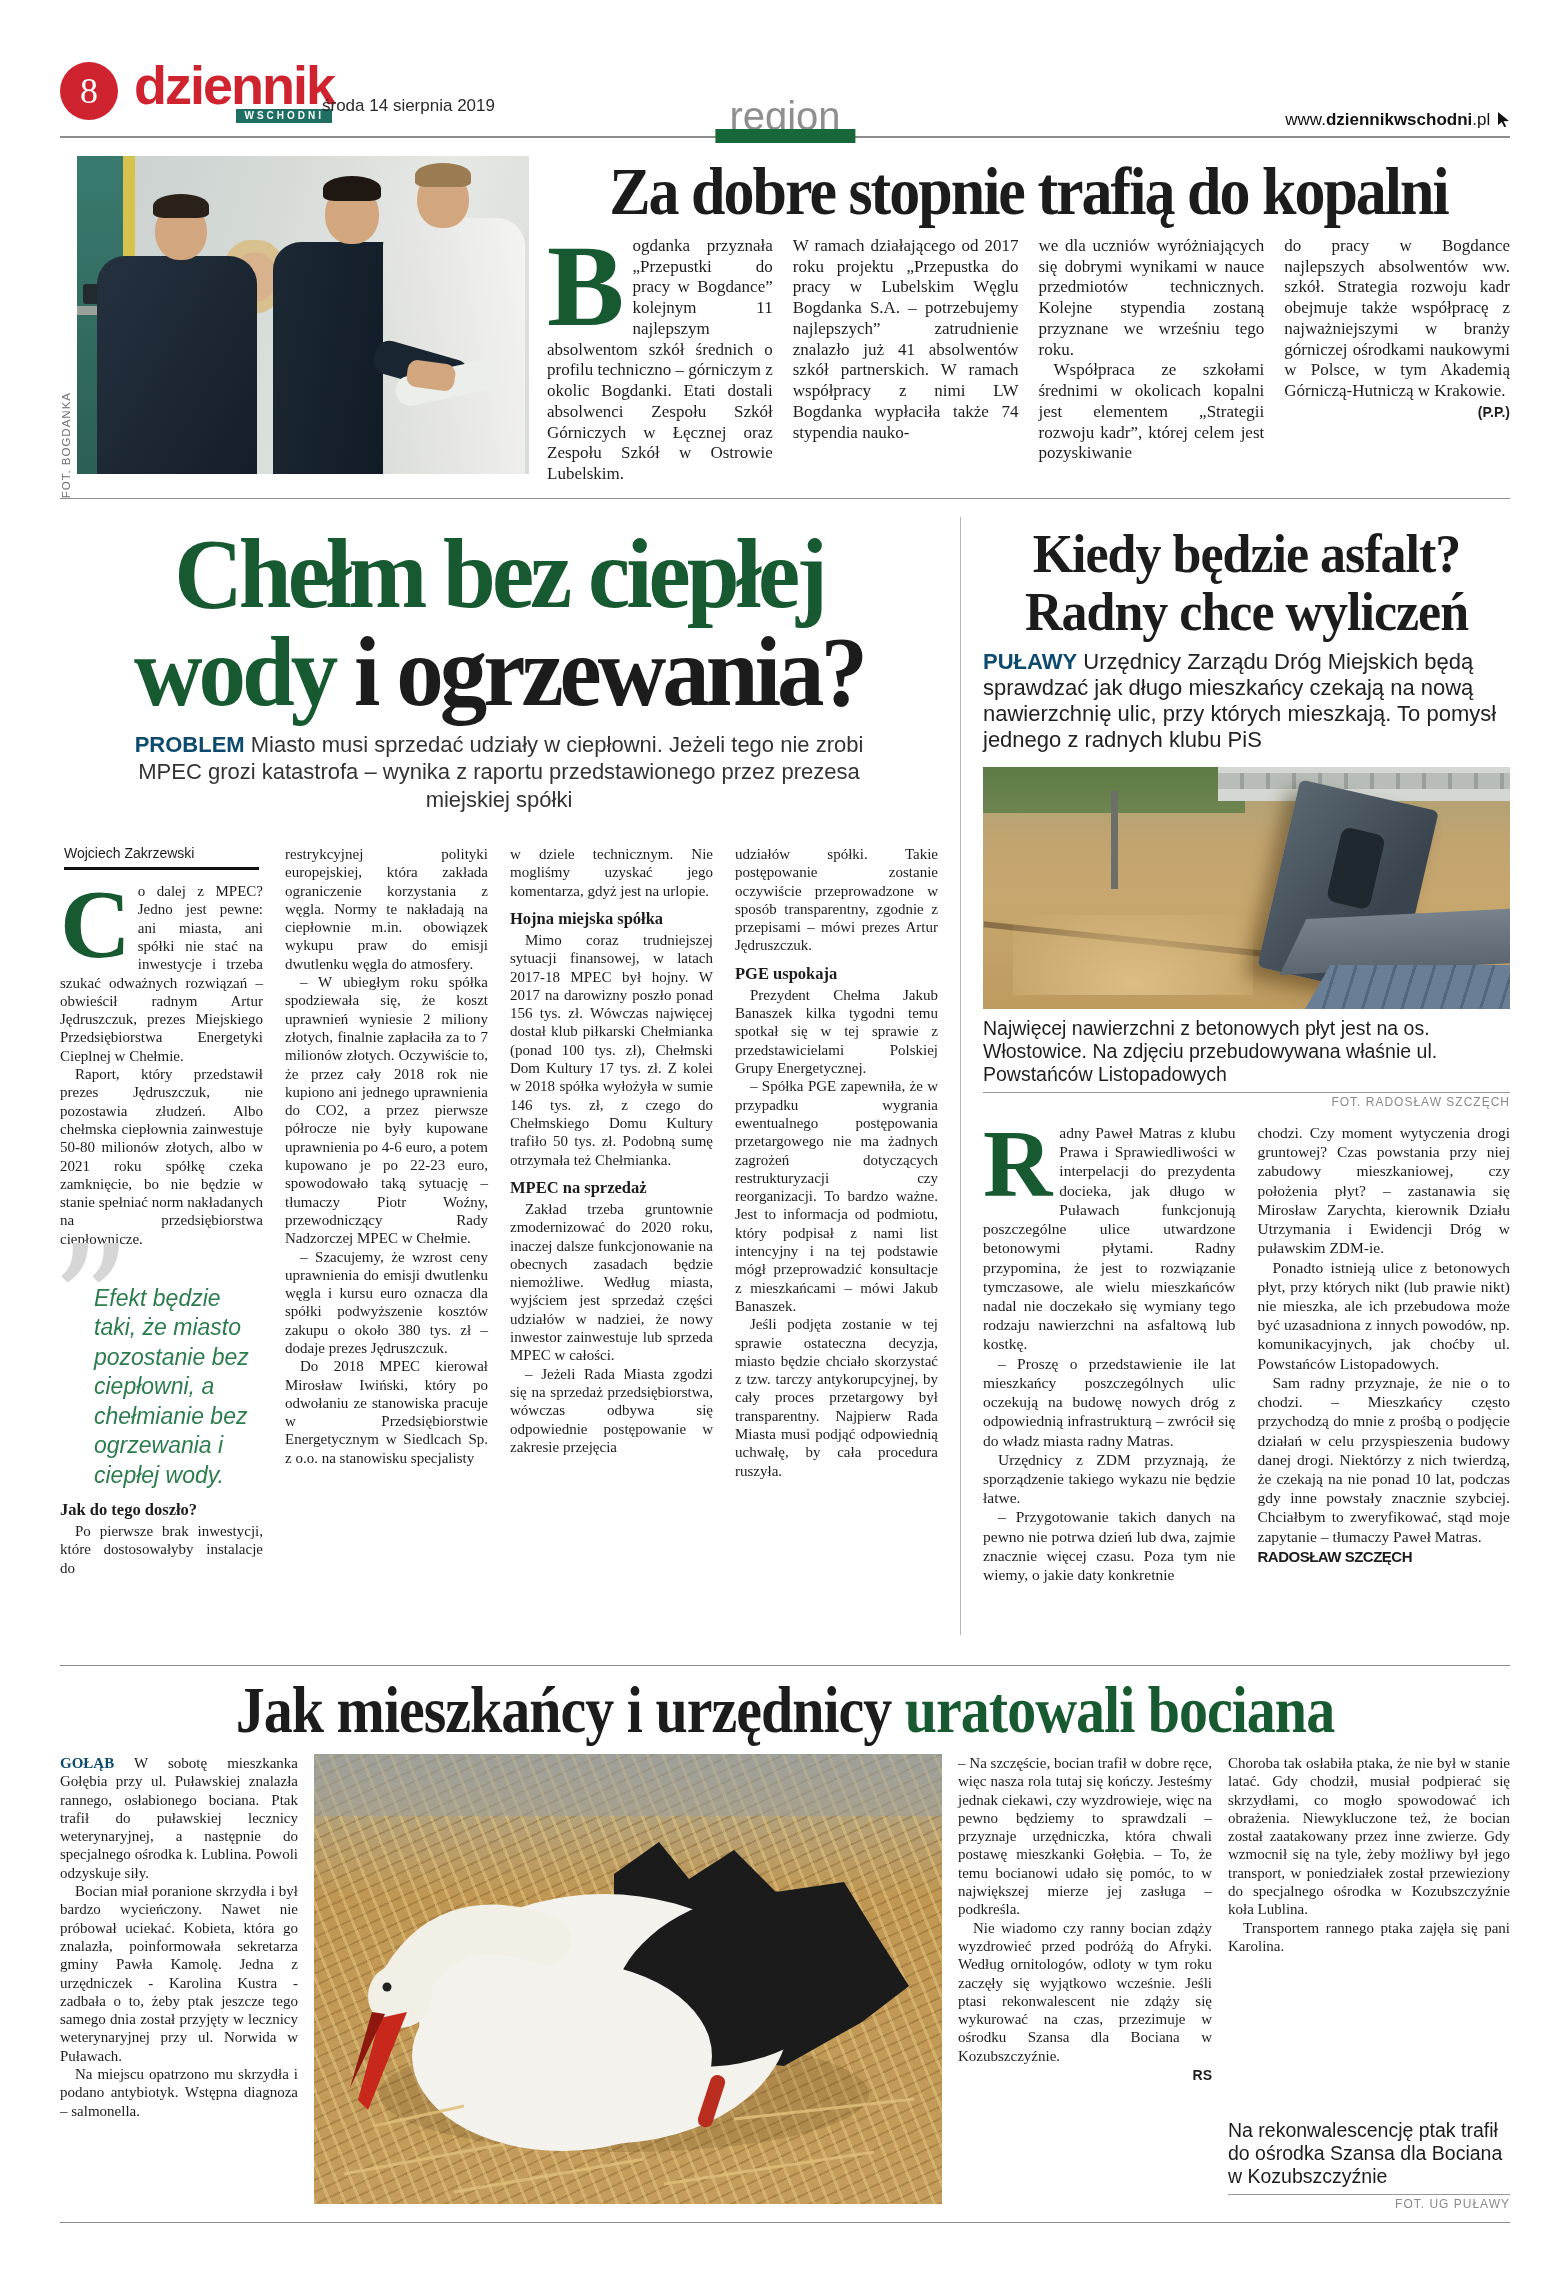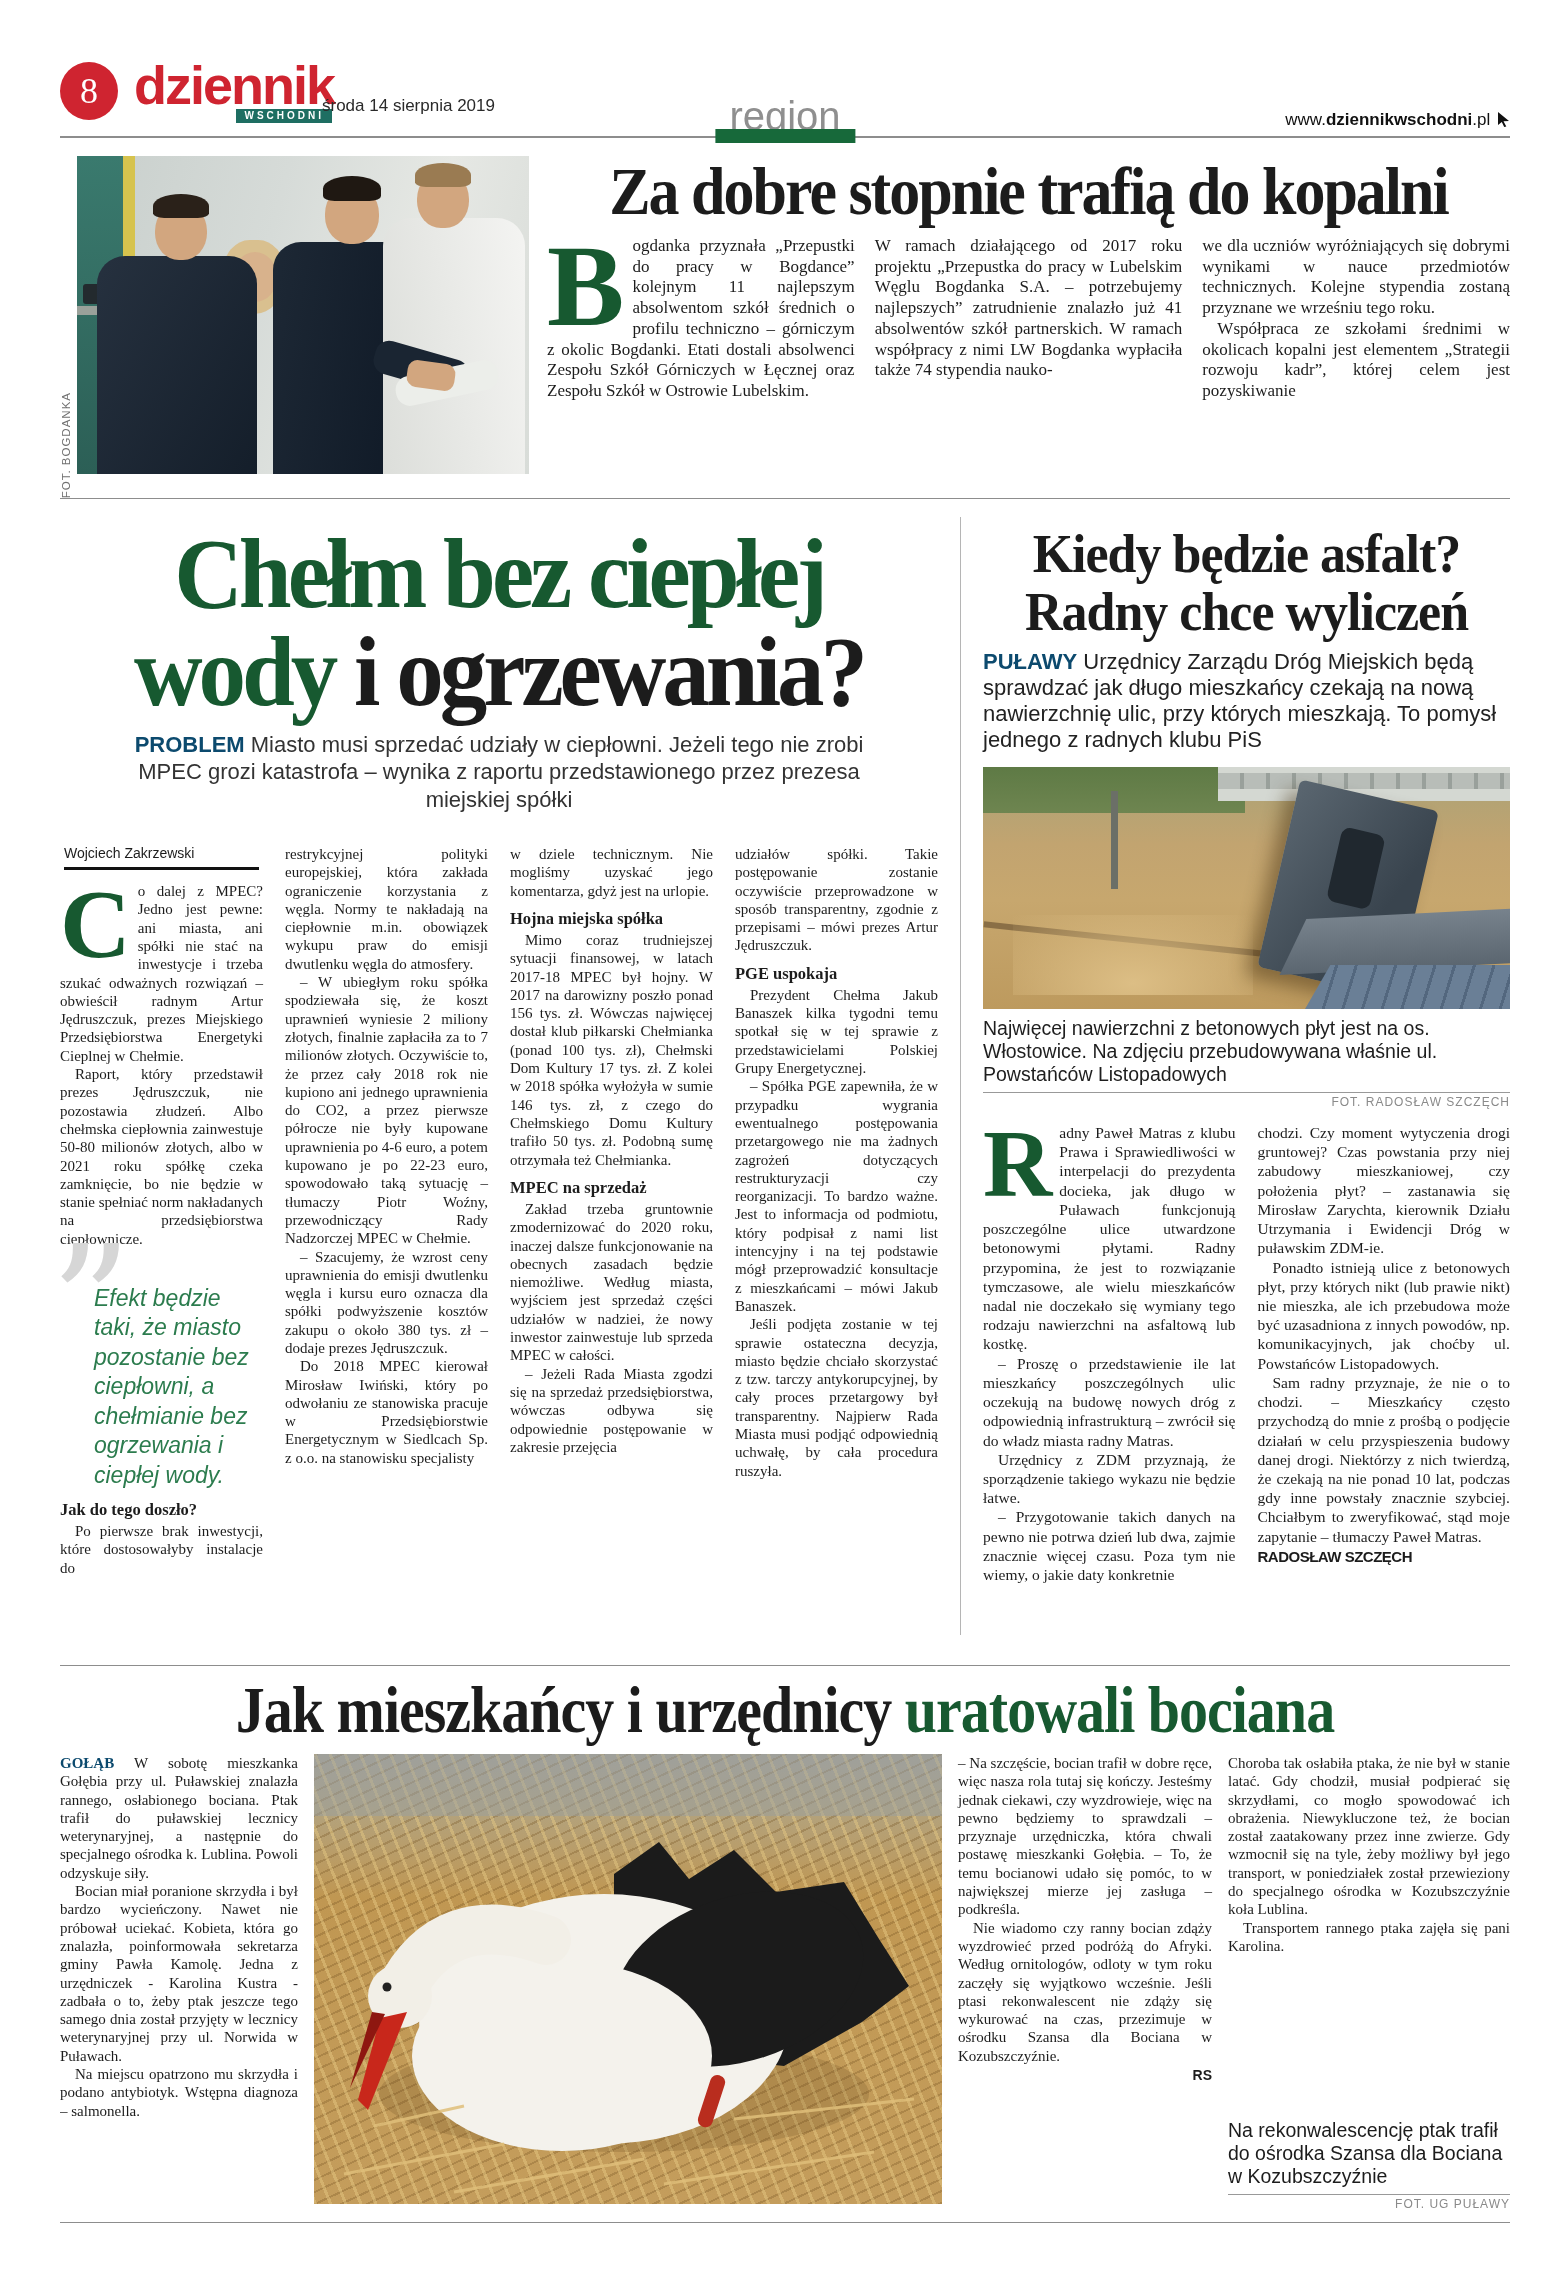--- a/index.html
+++ b/index.html
@@ -191,20 +191,24 @@
       <div class="cols cols-top">
         <div class="col">
           <p><span class="dropcap dc-top">B</span><span>ogdanka przyznała „Przepustki do pracy w Bogdance” kolejnym 11 najlepszym absolwentom szkół średnich o profilu techniczno – górniczym z okolic Bogdanki. Etati dostali absolwenci Zespołu Szkół Górniczych w Łęcznej oraz Zespołu Szkół w Ostrowie Lubelskim.</span></p>
         </div>
         <div class="col">
           <p>W ramach działającego od 2017 roku projektu „Przepustka do pracy w Lubelskim Węglu Bogdanka S.A. – potrzebujemy najlepszych” zatrudnienie znalazło już 41 absolwentów szkół partnerskich. W ramach współpracy z nimi LW Bogdanka wypłaciła także 74 stypendia nauko-</p>
         </div>
         <div class="col">
           <p>we dla uczniów wyróżniających się dobrymi wynikami w nauce przedmiotów technicznych. Kolejne stypendia zostaną przyznane we wrześniu tego roku.</p>
           <p class="indent">Współpraca ze szkołami średnimi w okolicach kopalni jest elementem „Strategii rozwoju kadr”, której celem jest pozyskiwanie</p>
+        </div>
+        <div class="col">
+          <p>do pracy w Bogdance najlepszych absolwentów ww. szkół. Strategia rozwoju kadr obejmuje także współpracę z najważniejszymi w branży górniczej ośrodkami naukowymi w Polsce, w tym Akademią Górniczą-Hutniczą w Krakowie.</p>
+          <p class="sig">(P.P.)</p>
         </div>
       </div>
     </div>
   </section>
 
   <div class="rule"></div>
 
   <section class="middle">
 
     <article class="main-article">

